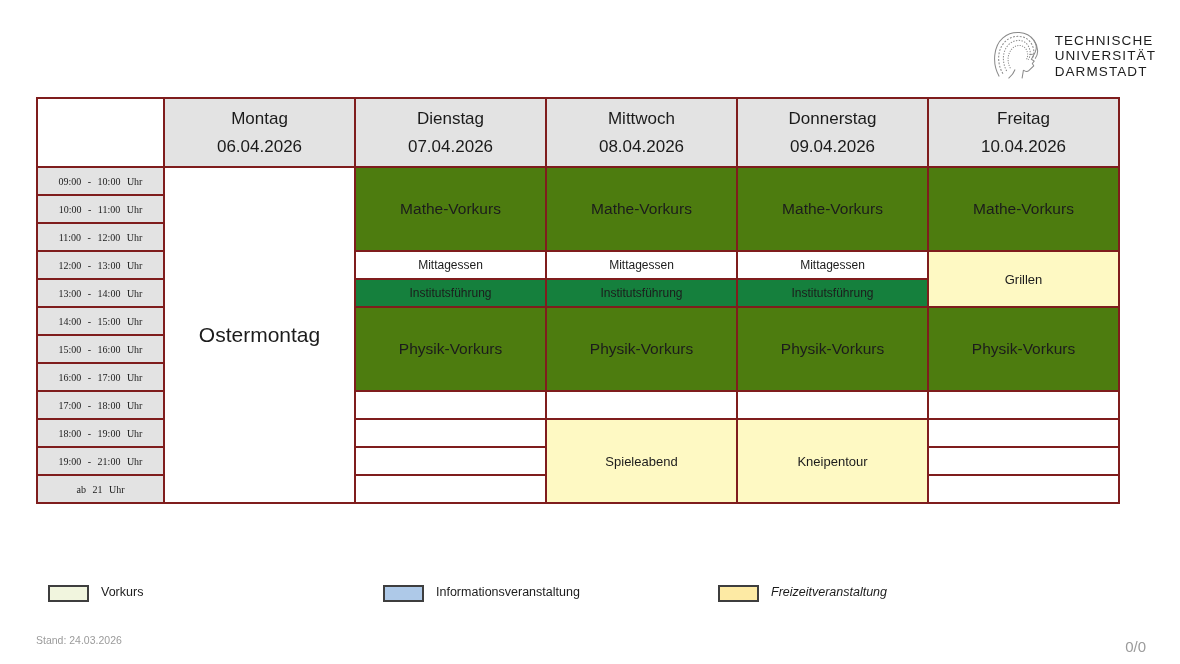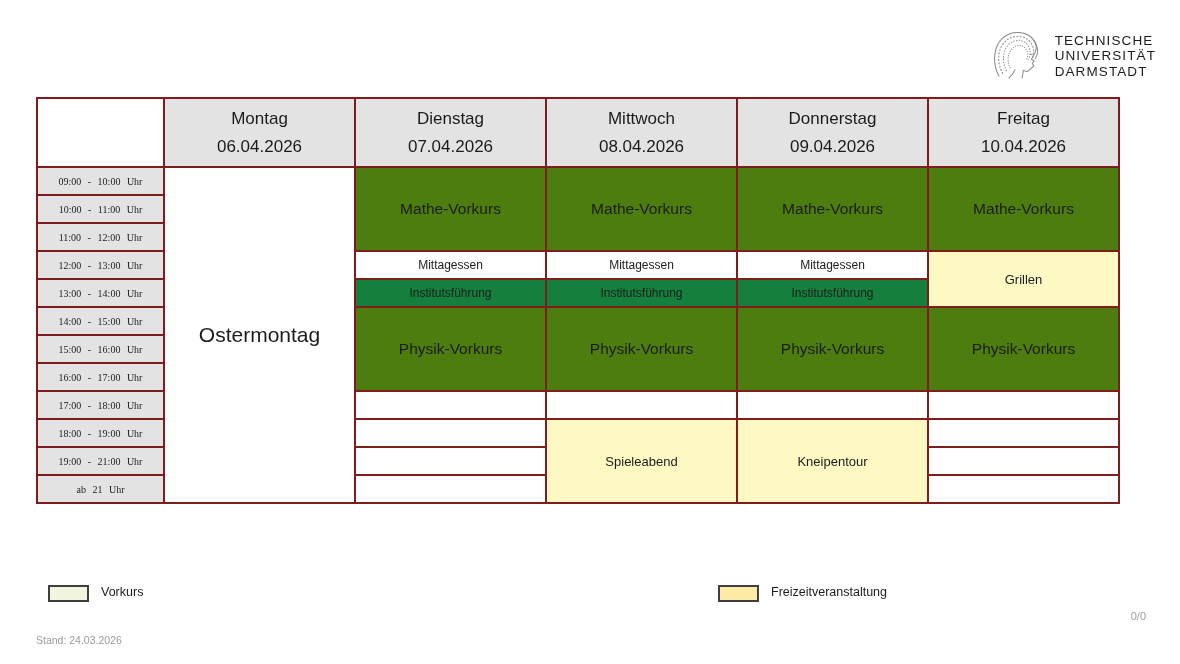--- a/index.html
+++ b/index.html
@@ -22,27 +22,27 @@
   td.blank{background:#ffffff;}
   td.monday{background:#ffffff;font-size:21px;}
   td.vorkurs{background:#4d7c0f;font-size:15.5px;}
   td.info{background:#15803d;font-size:12px;}
   td.freizeit{background:#fef9c3;font-size:13px;}
   td.small-ev{font-size:12px;background:#ffffff;margin-left:36px;}
 
   
   .legend{position:absolute;left:0;top:537px;width:1180px;height:22px;}
   .legend-item{position:absolute;display:flex;align-items:flex-start;gap:12px;margin-top:48px;}
-  .legend-item.l1{left:48px;} .legend-item.l2{left:383px;} .legend-item.l3{left:718px;}
+  .legend-item.l1{left:48px;} .legend-item.l2{left:383px;} .legend-item.l3{left:718px;font-style:italic;}
   .swatch{width:41px;height:17px;border:2px solid #3e3e3e;box-sizing:border-box;display:inline-block;}
   .legend-label{font-size:12.5px;color:#1c1c1c;}
 
   
   .footer-stand{position:absolute;left:36px;top:634px;font-size:10.5px;color:#9b9b9b;}
-  .footer-page{position:absolute;right:34px;top:610px;font-size:11px;color:#9b9b9b;}
+  .footer-page{position:absolute;right:34px;top:638px;font-size:15px;color:#9b9b9b;}
 </style>
 </head>
 <body>
 
 <div class="page">
 
   <div class="logo">
     <svg width="56" height="56" viewBox="0 0 60 60">
       <g stroke="#8a8a8a" fill="none" stroke-width="1.1">
         <path d="M12 52 C4 38 6 19 16 10.5 C26 2 42 3 49 13 C54 20 54.5 28 50.5 33"></path>
@@ -161,20 +161,24 @@
         <td class="blank"></td>
       </tr>
     </tbody>
   </table>
 
   <div class="legend">
     <div class="legend-item l1">
       <span class="swatch" style="background: rgb(241, 245, 222);"></span>
       <span class="legend-label">Vorkurs</span>
     </div>
+    <div class="legend-item l2">
+      <span class="swatch" style="background: rgb(174, 201, 232);"></span>
+      <span class="legend-label">Informationsveranstaltung</span>
+    </div>
     <div class="legend-item l3">
       <span class="swatch" style="background: rgb(253, 234, 164);"></span>
       <span class="legend-label">Freizeitveranstaltung</span>
     </div>
   </div>
 
   <div class="footer-stand">Stand: 24.03.2026</div>
   <div class="footer-page">0/0</div>
 
 </div>

